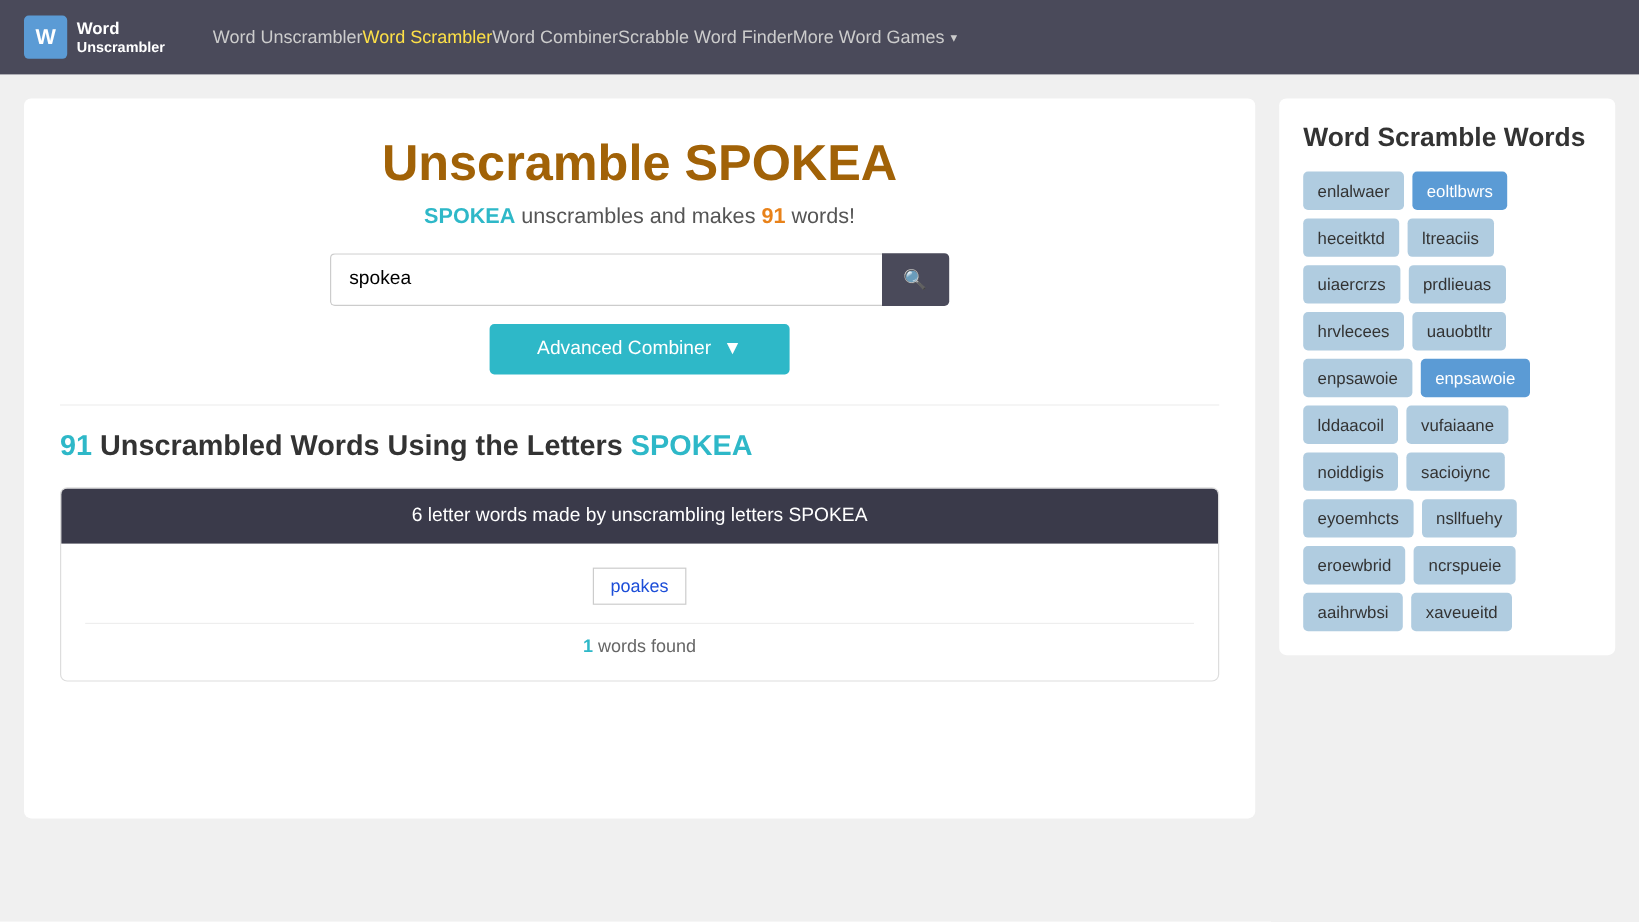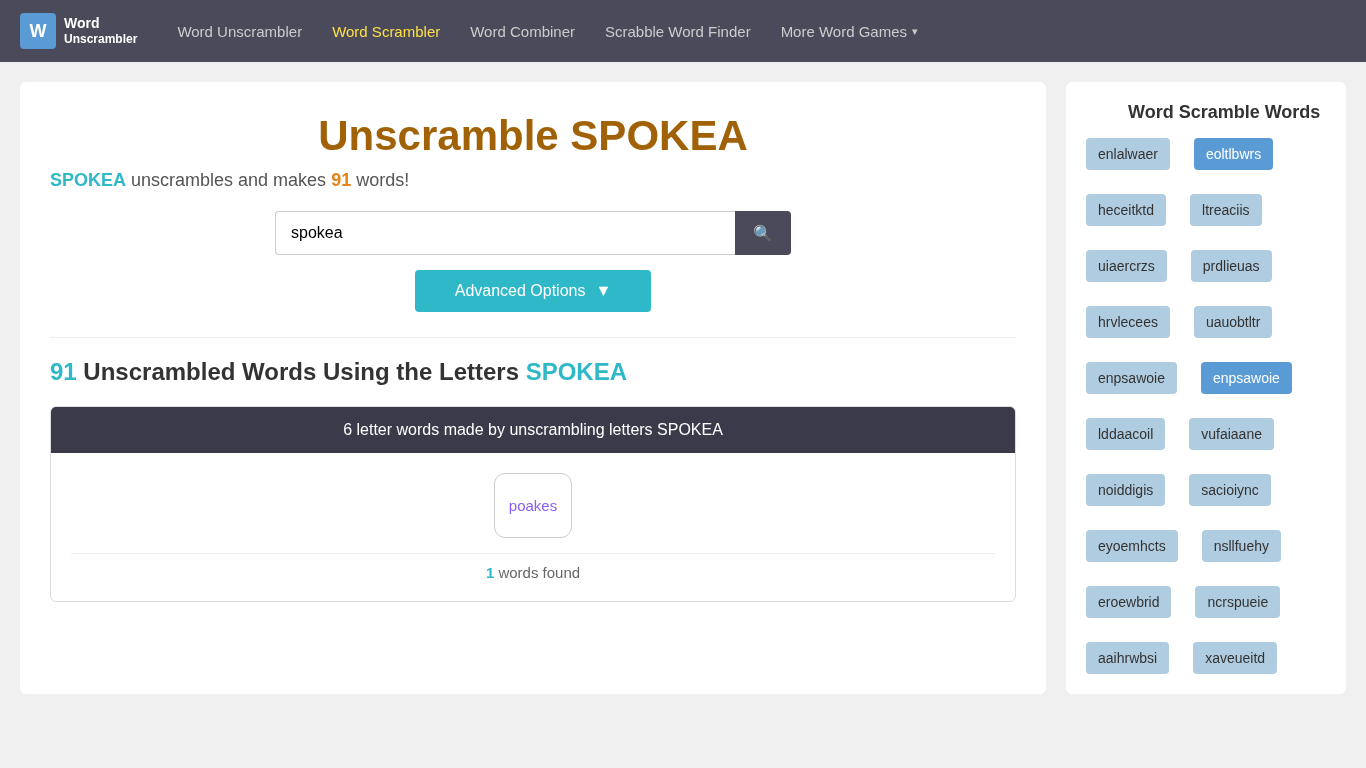--- a/index.html
+++ b/index.html
@@ -35,21 +35,20 @@
     .brand-text {
       color: white;
       font-size: 14px;
       line-height: 1.2;
     }
     .brand-text .line1 { font-weight: bold; }
     .brand-text .line2 { font-size: 12px; font-weight: bold; }
     .nav-links {
       display: flex;
       align-items: center;
-      gap: 30px;
       flex: 1;
     }
     .nav-link {
       color: #ccc;
       text-decoration: none;
       font-size: 15px;
     }
     .nav-link-active { color: #fde047; }
     .nav-more {
       display: flex;
@@ -81,21 +80,21 @@
 
     .page-title {
       text-align: center;
       font-size: 42px;
       color: #a16207;
       font-weight: bold;
       margin-bottom: 10px;
     }
 
     .subtitle {
-      text-align: left;
+      text-align: center;
       font-size: 18px;
       color: #555;
       margin-bottom: 20px;
     }
     .subtitle .word-highlight { color: #2eb8c8; font-weight: bold; }
     .subtitle .count-highlight { color: #e8821a; font-weight: bold; }
 
     
     .search-container {
       display: flex;
@@ -175,24 +174,24 @@
     }
     .words-list {
       display: flex;
       flex-wrap: wrap;
       gap: 10px;
       justify-content: center;
       margin-bottom: 15px;
     }
     .word-tag {
       border: 1px solid #ccc;
-      border-radius: 11px;
-      padding: 23px 14px;
+      border-radius: 0;
+      padding: 6px 14px;
       font-size: 15px;
-      color: #8b5cf6;
+      color: #1d4ed8;
       cursor: pointer;
       text-decoration: none;
     }
     .words-divider {
       border: none;
       border-top: 1px solid #eee;
       margin: 10px 0;
     }
     .words-count {
       text-align: center;
@@ -203,30 +202,29 @@
 
     
     .sidebar {
       width: 280px;
       background: white;
       border-radius: 6px;
       padding: 20px;
       height: fit-content;
     }
     .sidebar-title {
-      font-size: 18px;
+      font-size: 22px;
       font-weight: bold;
       color: #333;
       margin-bottom: 15px;
-      margin-left: 42px;
     }
     .sidebar-words {
       display: flex;
       flex-wrap: wrap;
-      gap: 24px;
+      gap: 7px;
     }
     .sidebar-word-tag {
       background: #b0cce0;
       color: #333;
       padding: 8px 12px;
       border-radius: 4px;
       font-size: 14px;
       cursor: pointer;
       text-decoration: none;
     }
@@ -270,21 +268,21 @@
 
     <div class="search-container">
       <input class="search-input" type="text" value="spokea" placeholder="spokea" style="">
       <button class="search-button">
         <span>🔍</span>
       </button>
     </div>
 
     <div class="advanced-btn-container">
       <button class="advanced-btn">
-        <span>Advanced Options</span>
+        <span>Advanced Combiner</span>
         <span>▼</span>
       </button>
     </div>
 
     <hr class="section-divider">
 
     <h2 class="results-heading">
       <span class="count">91</span><span> Unscrambled Words Using the Letters </span><span class="letters">SPOKEA</span>
     </h2>
 

